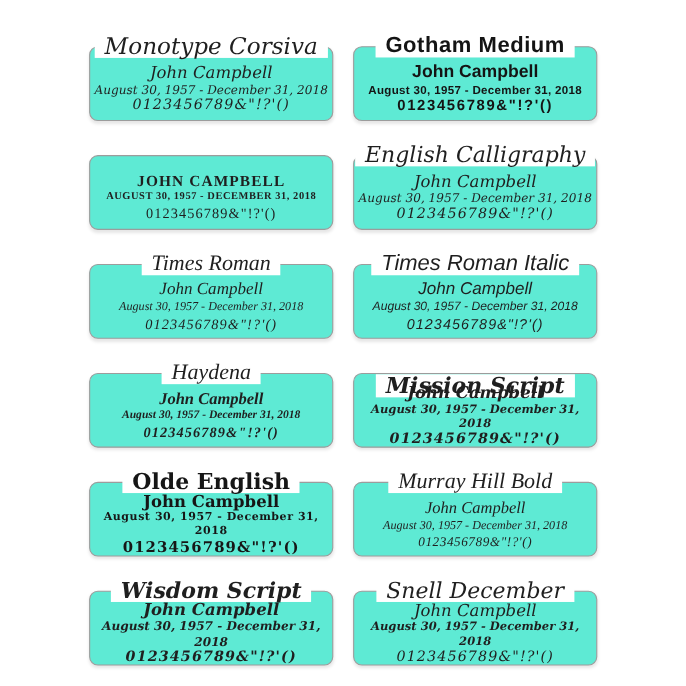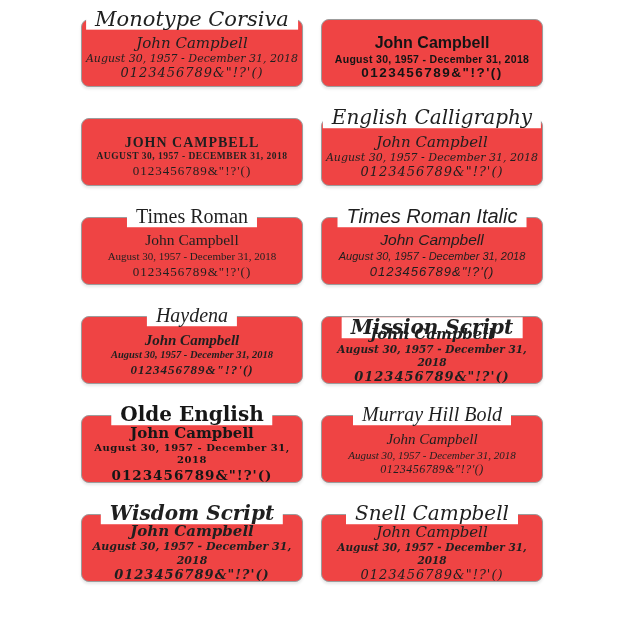--- a/index.html
+++ b/index.html
@@ -20,26 +20,26 @@
     column-gap: 18px;
     grid-auto-rows: 99px;
     justify-content: center;
     padding-top: 8px;
   }
   .cell { position: relative; }
   .box {
     position: absolute;
     left: 0;
     right: 0;
-    top: 11px;
+    top: 34px;
     height: 66px;
     border: 1px solid #9c9c9c;
     border-radius: 8px;
     box-shadow: 0 2px 3px rgba(0,0,0,0.10);
-    background: #ef4444;
+    background: #5eead4;
   }
   .box-title {
     position: absolute;
     top: 0;
     left: 50%;
     transform: translate(-50%, -56%);
     background: #ffffff;
     padding: 0 9px;
     white-space: nowrap;
     font-size: 19px;
@@ -71,21 +71,21 @@
   .f-gotham .c { font-size: 13.5px; letter-spacing: 1.5px; }
 
   .f-cinzel, .f-cinzel .box-title { font-family: "Liberation Serif", serif; }
   .f-cinzel .box-title { font-size: 23px; letter-spacing: 2px; }
   .f-cinzel .n { font-size: 14px; letter-spacing: 1px; font-weight: 600; }
   .f-cinzel .d { font-size: 9.5px; letter-spacing: 0.5px; font-weight: 600; }
 
   .f-lucida, .f-lucida .box-title { font-family: "DejaVu Serif", serif; font-style: italic; }
   .f-lucida .box-title { font-size: 20px; }
 
-  .f-times, .f-times .box-title { font-family: "Liberation Serif", serif; }
+  .f-times, .f-times .box-title { font-family: "Liberation Serif", serif; font-style: italic; }
   .f-times .box-title { font-size: 20px; }
   .f-times .n { font-size: 15.5px; }
 
   .f-timesitalic, .f-timesitalic .box-title { font-family: Liberation Sans, sans-serif; font-style: italic; }
   .f-timesitalic .box-title { font-size: 20px; }
   .f-timesitalic .n { font-size: 15.5px; }
 
   .f-haydena, .f-haydena .box-title { font-family: Liberation Serif, serif; font-style: italic; }
   .f-haydena .box-title { font-size: 20px; }
   .f-haydena .n { font-weight: 600; }
@@ -124,20 +124,21 @@
       <div class="box-content">
         <div class="n">John Campbell</div>
         <div class="d">August 30, 1957 - December 31, 2018</div>
         <div class="c">0123456789&amp;"!?'()</div>
       </div>
     </div>
   </div>
 
   <div class="cell f-gotham">
     <div class="box">
+      <div class="box-title">Gotham Medium</div>
       <div class="box-content">
         <div class="n">John Campbell</div>
         <div class="d">August 30, 1957 - December 31, 2018</div>
         <div class="c">0123456789&amp;"!?'()</div>
       </div>
     </div>
   </div>
 
   <div class="cell f-cinzel">
     <div class="box">
@@ -232,21 +233,21 @@
       <div class="box-content">
         <div class="n">John Campbell</div>
         <div class="d">August 30, 1957 - December 31, 2018</div>
         <div class="c">0123456789&amp;"!?'()</div>
       </div>
     </div>
   </div>
 
   <div class="cell f-snell">
     <div class="box">
-      <div class="box-title">Snell Campbell</div>
+      <div class="box-title">Snell December</div>
       <div class="box-content">
         <div class="n">John Campbell</div>
         <div class="d">August 30, 1957 - December 31, 2018</div>
         <div class="c">0123456789&amp;"!?'()</div>
       </div>
     </div>
   </div>
 
 </div>
 

